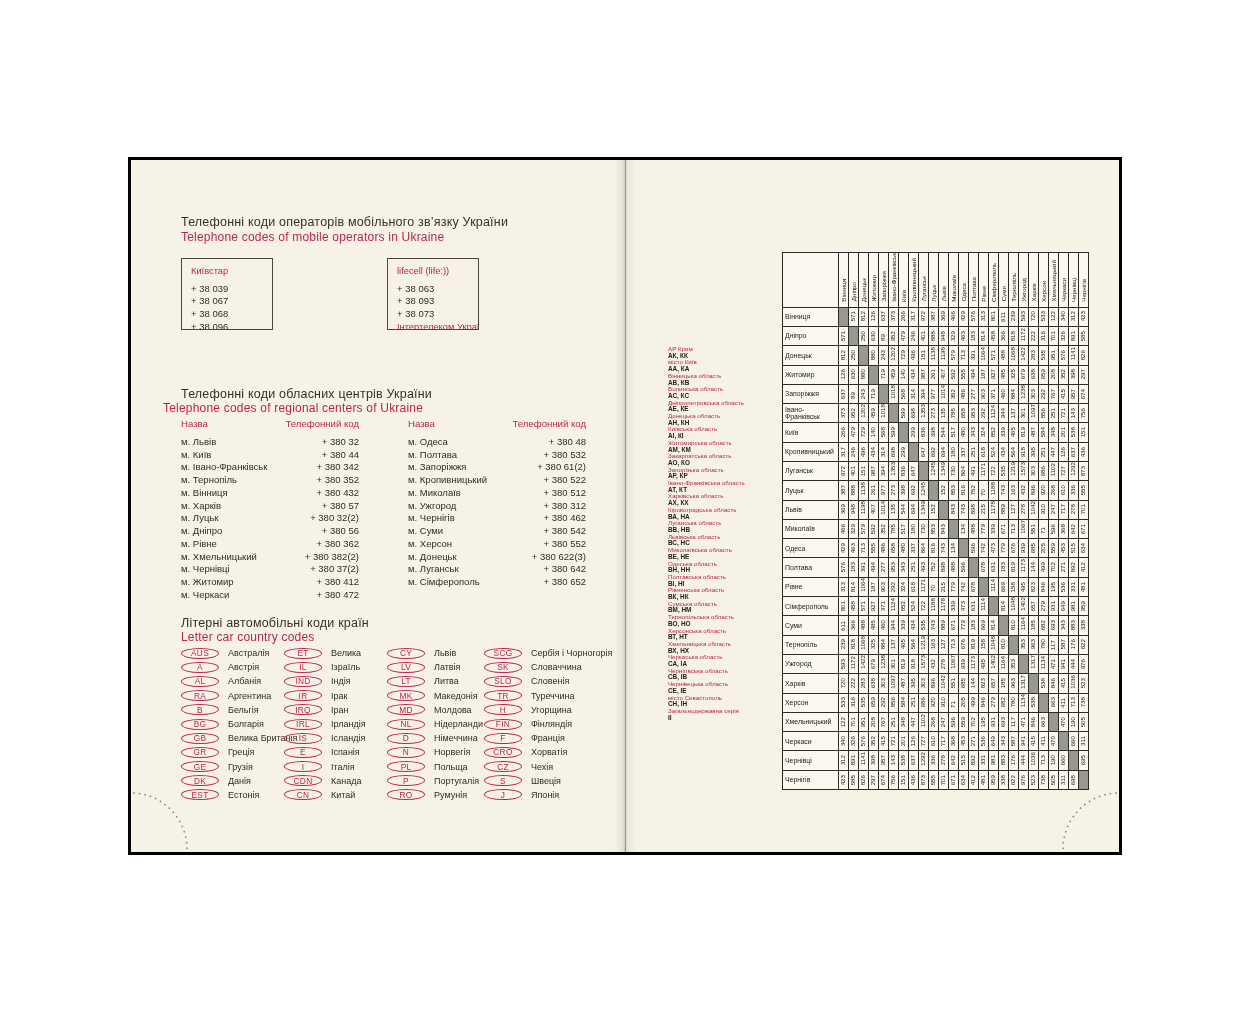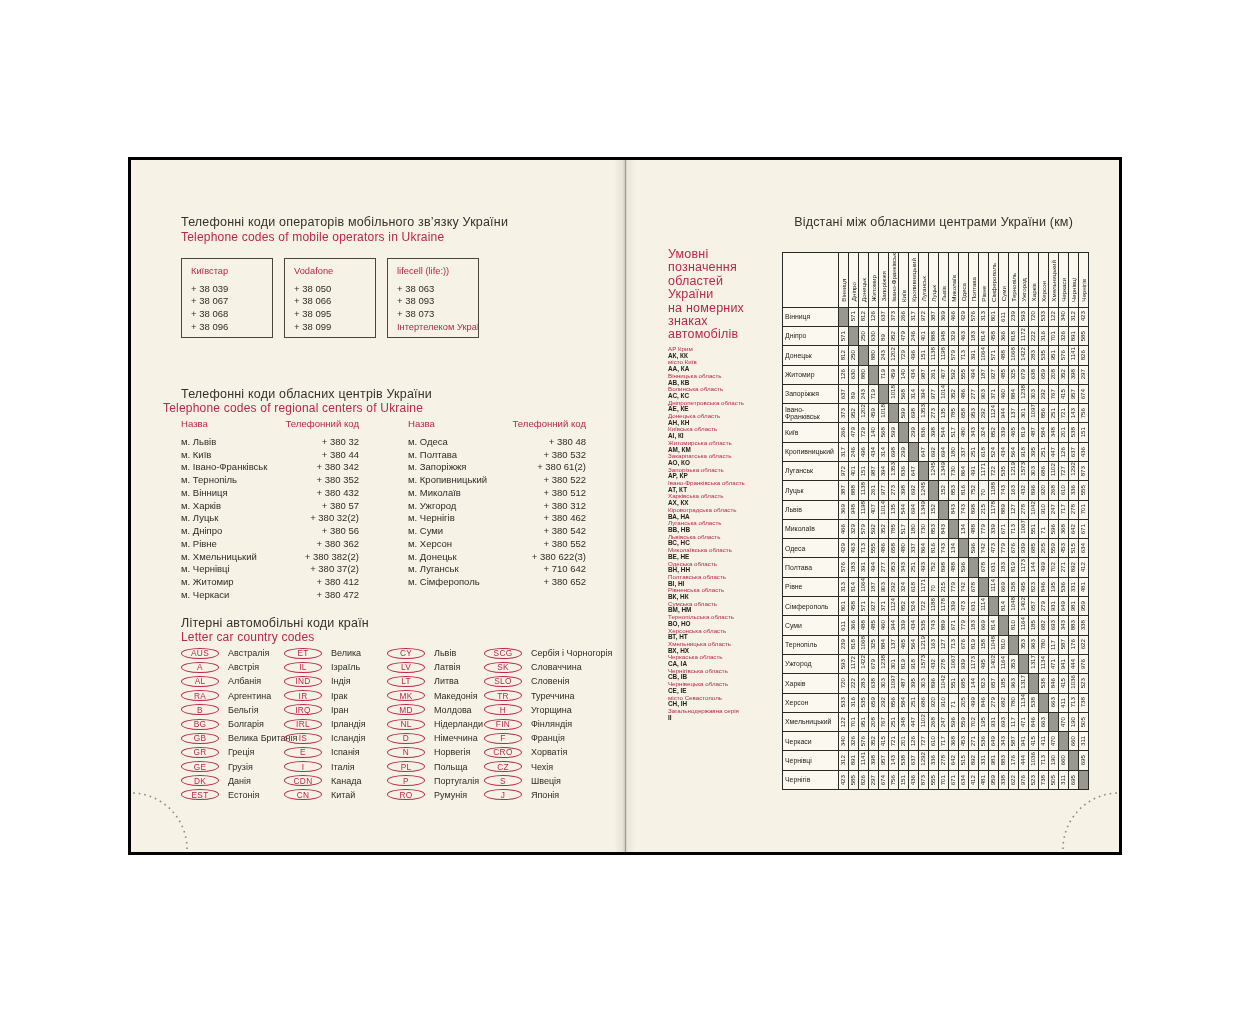--- a/index.html
+++ b/index.html
@@ -15,21 +15,21 @@
   .fold{position:absolute;left:483px;top:0;width:22px;height:100%;
     background:linear-gradient(90deg,rgba(90,80,60,0) 0%,rgba(90,80,60,0.10) 40%,rgba(60,55,40,0.22) 50%,rgba(90,80,60,0.08) 62%,rgba(90,80,60,0) 100%);}
   .fold-line{position:absolute;left:494px;top:0;width:1px;height:100%;background:rgba(70,60,40,0.35);}
 
   
   .t-uk{position:absolute;font-size:12.5px;color:#33312a;letter-spacing:0.2px;}
   .t-en{position:absolute;font-size:12px;letter-spacing:0.2px;}
 
   
   .op-wrap{position:absolute;left:50px;top:98px;width:456px;height:102px;}
-  .op-box{position:absolute;top:0;width:92px;height:80px;box-sizing:border-box;
+  .op-box{position:absolute;top:0;width:92px;height:72px;box-sizing:border-box;
     border:1px solid #4a463c;padding:6px 7px 0 9px;overflow:hidden;background:transparent;}
   .op-name{font-size:9.3px;line-height:12.6px;white-space:nowrap;}
   .op-code{font-size:9.5px;line-height:12.8px;color:#2e2c26;}
   .op-gap{height:5px;}
 
   
   .reg-wrap{position:absolute;left:50px;top:258px;width:456px;}
   .reg-col{position:absolute;top:0;width:178px;}
   .reg-row{display:flex;justify-content:space-between;line-height:12.75px;font-size:9.5px;}
   .reg-head{margin-bottom:5px;font-size:9.6px;}
@@ -86,28 +86,20 @@
       <div class="op-box" style="left: 0px;">
         <div class="op-name" style="color: rgb(187, 38, 73);">Київстар</div>
         <div class="op-gap"></div>
         <div class="op-code">+ 38 039</div>
         <div class="op-code">+ 38 067</div>
         <div class="op-code">+ 38 068</div>
         <div class="op-code">+ 38 096</div>
         <div class="op-code">+ 38 097</div>
         <div class="op-code">+ 38 098</div>
       </div>
-      <div class="op-box" style="left: 103px;">
-        <div class="op-name" style="color: rgb(187, 38, 73);">Vodafone</div>
-        <div class="op-gap"></div>
-        <div class="op-code">+ 38 050</div>
-        <div class="op-code">+ 38 066</div>
-        <div class="op-code">+ 38 095</div>
-        <div class="op-code">+ 38 099</div>
-      </div>
       <div class="op-box" style="left: 206px;">
         <div class="op-name" style="color: rgb(187, 38, 73);">lifecell (life:))</div>
         <div class="op-gap"></div>
         <div class="op-code">+ 38 063</div>
         <div class="op-code">+ 38 093</div>
         <div class="op-code">+ 38 073</div>
         <div class="op-name" style="color: rgb(187, 38, 73);">Інтертелеком Україна</div>
         <div class="op-code">+ 68 094</div>
         <div class="op-code">+ 38 089</div>
       </div>
@@ -215,21 +207,21 @@
         <div class="reg-row">
           <span class="reg-city">м. Херсон</span>
           <span class="reg-code">+ 380 552</span>
         </div>
         <div class="reg-row">
           <span class="reg-city">м. Донецьк</span>
           <span class="reg-code">+ 380 622(3)</span>
         </div>
         <div class="reg-row">
           <span class="reg-city">м. Луганськ</span>
-          <span class="reg-code">+ 710 642</span>
+          <span class="reg-code">+ 380 642</span>
         </div>
         <div class="reg-row">
           <span class="reg-city">м. Сімферополь</span>
           <span class="reg-code">+ 380 652</span>
         </div>
       </div>
     </div>
 
   <div class="t-uk" style="left:50px;top:456px;">Літерні автомобільні коди країн</div>
   <div class="t-en accent" style="left: 50px; top: 470px; color: rgb(187, 38, 73);">Letter car country codes</div>
@@ -414,29 +406,21 @@
           <span class="car-oval" style="border: 1px solid rgb(187, 38, 73); color: rgb(187, 38, 73);">S</span>
           <span class="car-country">Швеція</span>
         </div>
         <div class="car-row">
           <span class="car-oval" style="border: 1px solid rgb(187, 38, 73); color: rgb(187, 38, 73);">J</span>
           <span class="car-country">Японія</span>
         </div>
       </div>
     </div>
 
-  <div class="t-uk" style="left:500px;top:55px;width:442px;text-align:right;">Відстані між обласними центрами України (км)</div>
-
-  <div class="plate-heading accent" style="color: rgb(187, 38, 73);">Умовні
-позначення
-областей
-України
-на номерних
-знаках
-автомобілів</div>
+
   <div class="plate-list">
       <div class="plate-region" style="color: rgb(187, 38, 73);">АР Крим</div>
       <div class="plate-codes">АК, КК</div>
       <div class="plate-region" style="color: rgb(187, 38, 73);">місто Київ</div>
       <div class="plate-codes">АА, КА</div>
       <div class="plate-region" style="color: rgb(187, 38, 73);">Вінницька область</div>
       <div class="plate-codes">АВ, КВ</div>
       <div class="plate-region" style="color: rgb(187, 38, 73);">Волинська область</div>
       <div class="plate-codes">АС, КС</div>
       <div class="plate-region" style="color: rgb(187, 38, 73);">Дніпропетровська область</div>

